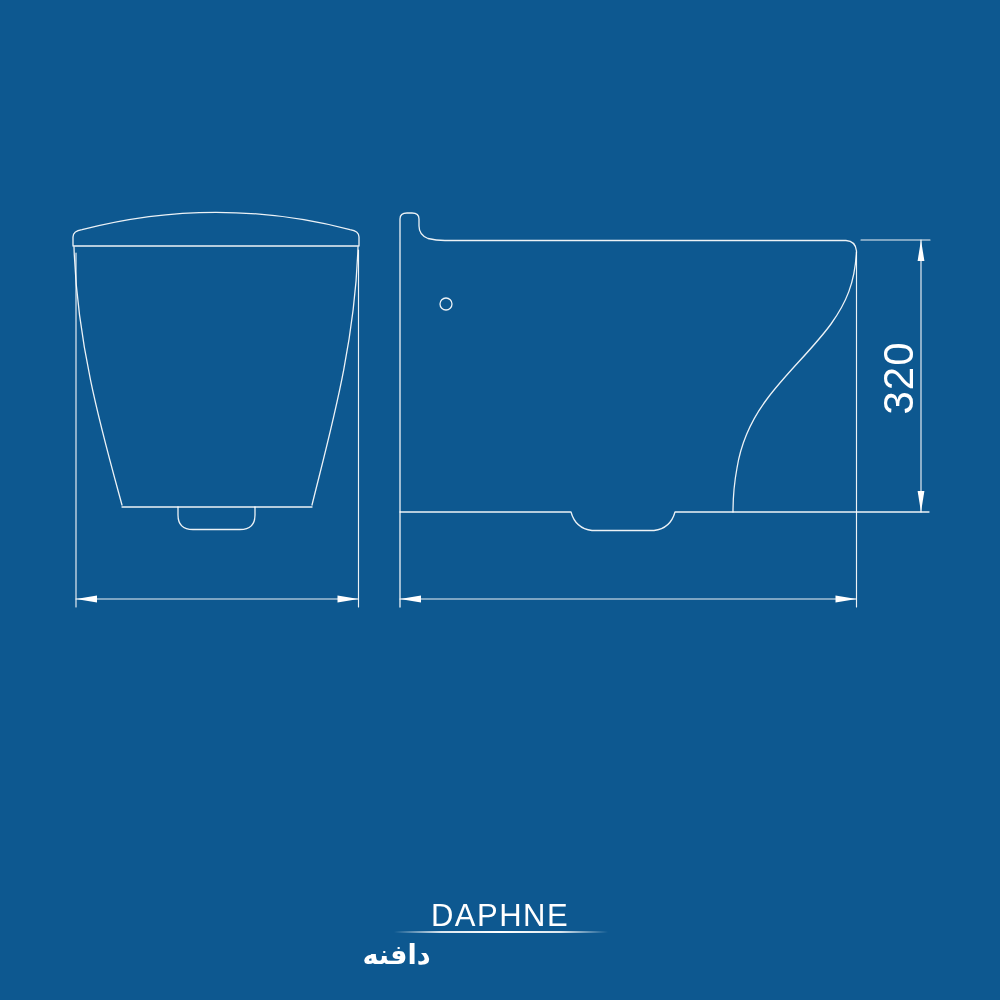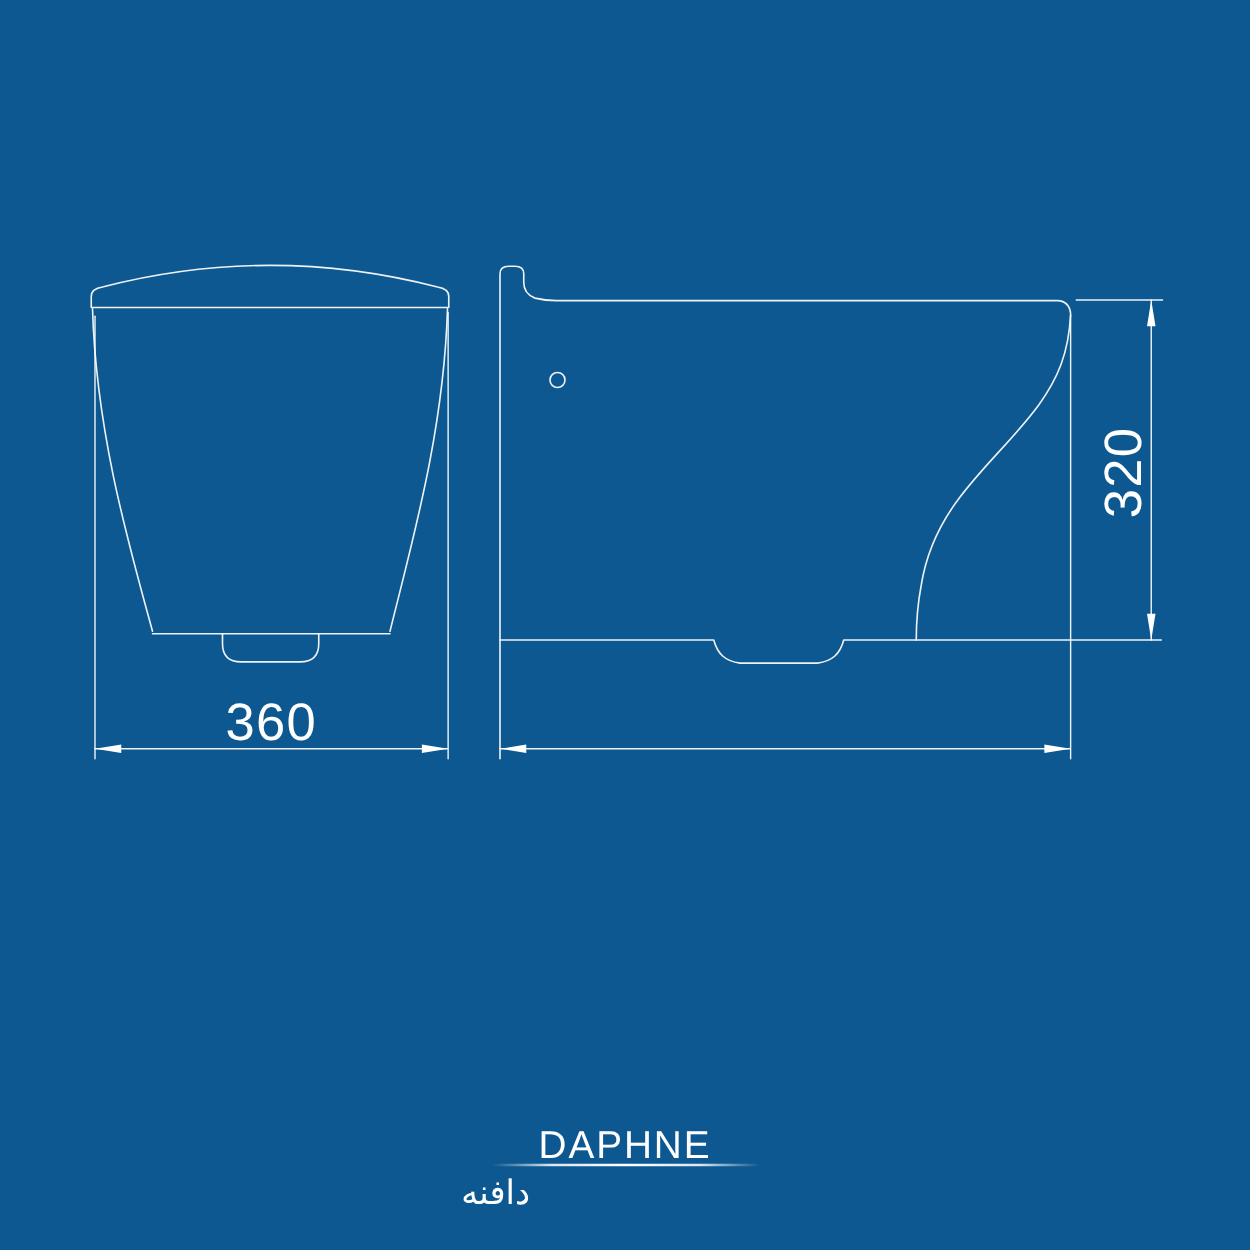--- a/index.html
+++ b/index.html
@@ -62,21 +62,21 @@
       #ffffff 50%,
       rgba(255,255,255,0.85) 78%,
       rgba(255,255,255,0) 100%);
   }
   .brand-persian {
     position: absolute;
     left: 0; top: 936px; width: 793px;
     text-align: center;
     color: #ffffff;
     font-size: 27px;
-    font-weight: normal;
+    font-weight: bold;
     line-height: 38px;
     font-family: "DejaVu Sans", sans-serif;
     direction: rtl;
   }
 </style>
 </head>
 <body>
 
 <div class="canvas">
 
@@ -132,21 +132,20 @@
 
       <g stroke-width="1.15">
         <path d="M 861 240 L 930 240"></path>
         <path d="M 921 240 L 921 512"></path>
         <polygon fill="#ffffff" stroke="none" points="921,240 917.6,261 924.4,261"></polygon>
         <polygon fill="#ffffff" stroke="none" points="921,512 917.6,491 924.4,491"></polygon>
       </g>
     </g>
   </svg>
 
-  <div class="dim-label w360">360</div>
 
 
   <div class="dim-label h320">320</div>
 
   <div class="brand-latin">DAPHNE</div>
 
   <div class="brand-divider"></div>
 
   <div class="brand-persian">دافنه</div>
 

